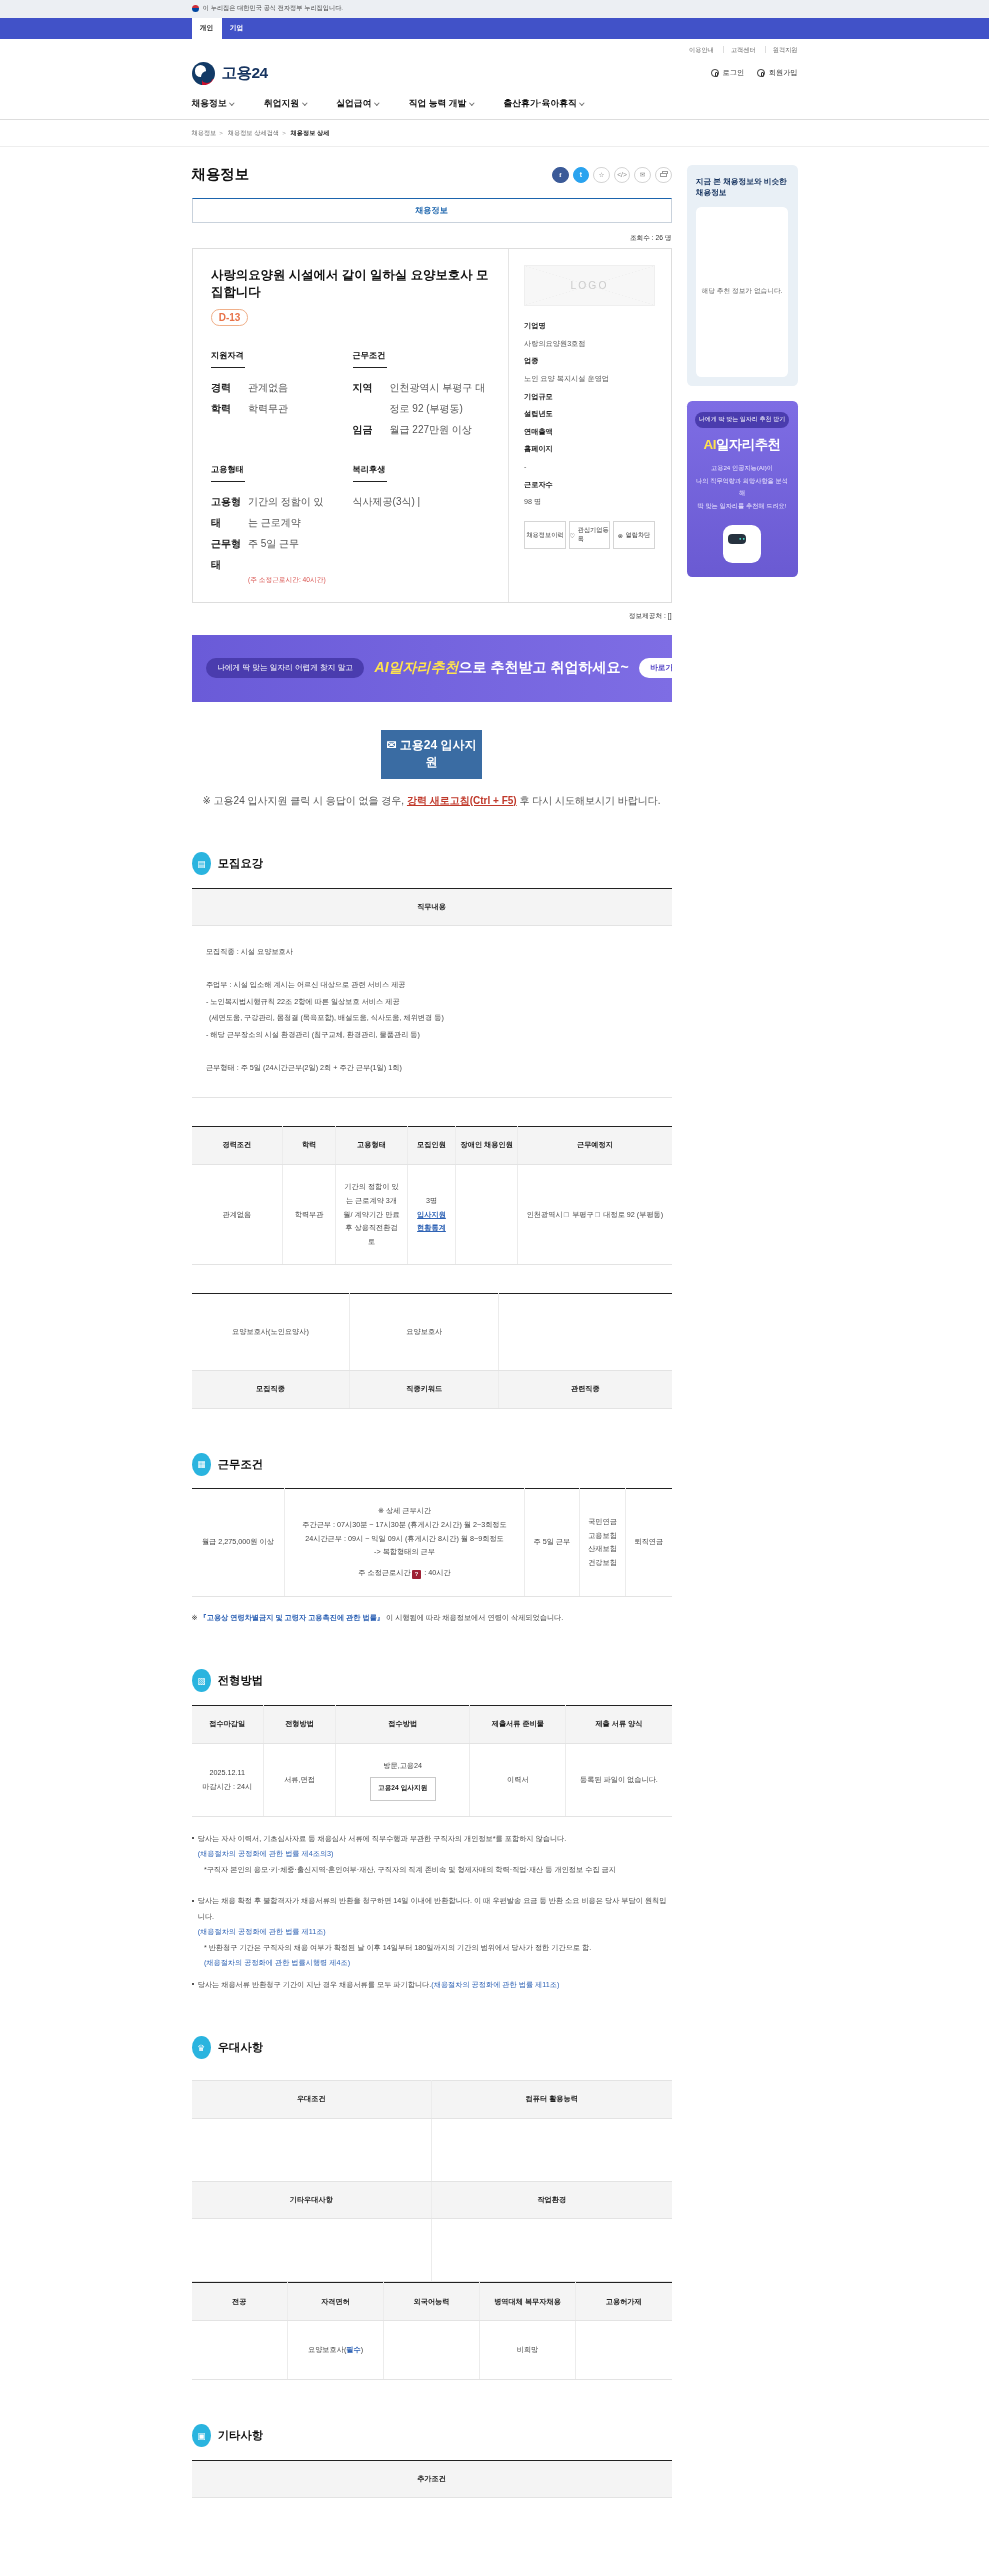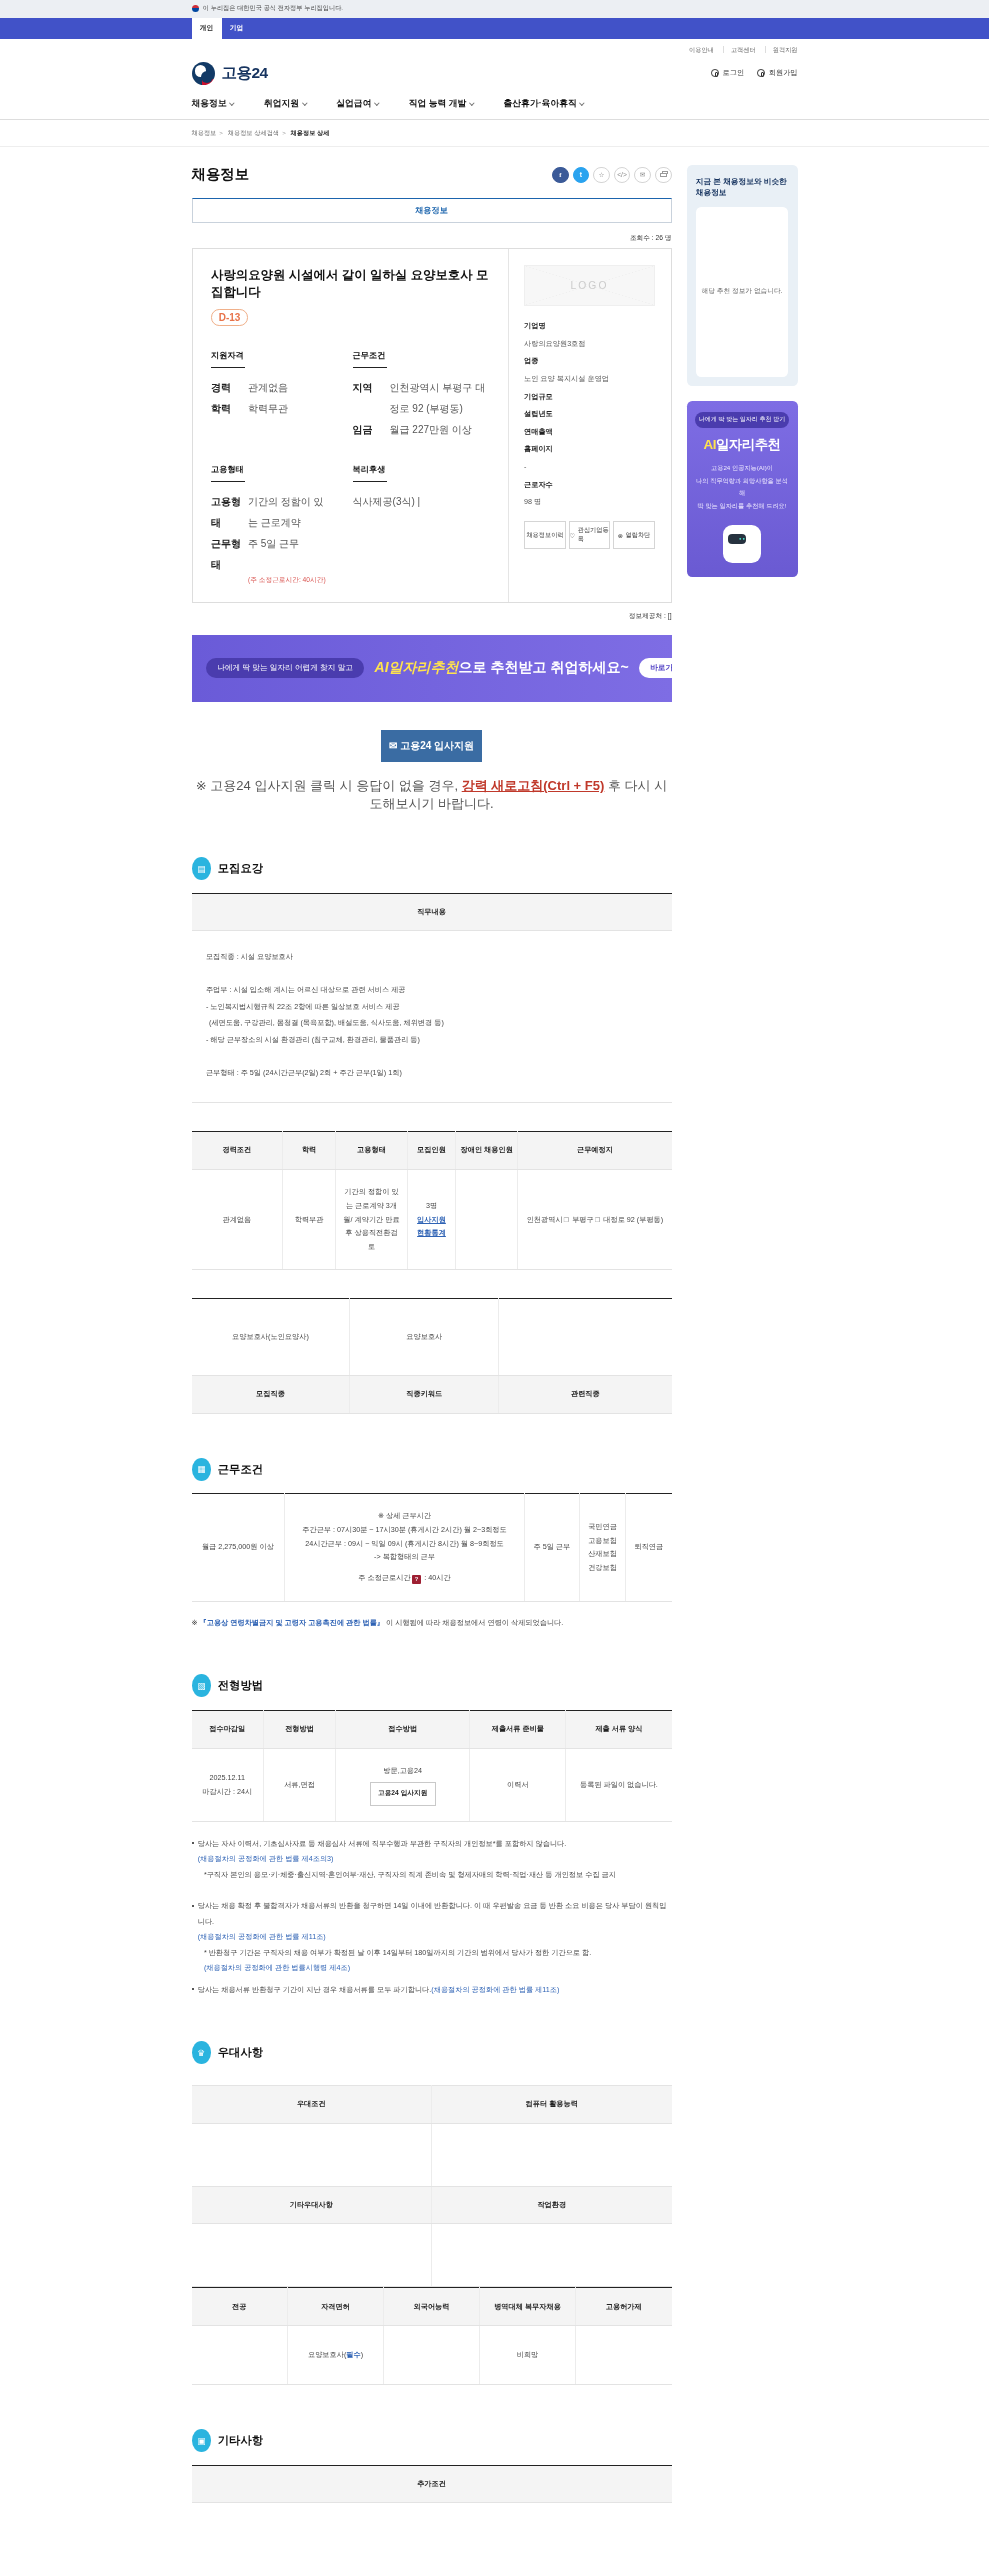--- a/index.html
+++ b/index.html
@@ -83,22 +83,22 @@
   .aibn {height:67px; background:linear-gradient(90deg,#6a5bd8,#7e6de4); display:flex; align-items:center; gap:10.3px; padding:0 14.4px; position:relative; overflow:hidden;}
   .aibn .pill {background:#4a3cae; color:#fff; font-size:7.7px; padding:5.2px 11.3px; border-radius:515px; white-space:nowrap;}
   .aibn .big {font-size:14px; font-weight:bold; color:#fff; white-space:nowrap;}
   .aibn .big .em {color:#ffe34d; font-style:italic;}
   .aibn .go {background:#fff; color:#5a4bc8; font-weight:bold; font-size:7.7px; padding:5.2px 11.3px; border-radius:515px; border:none; cursor:pointer; white-space:nowrap;}
   .robot {width:28px; height:28px; background:#fff; border-radius:7.2px; position:relative; flex:none;}
   .robot::before {content:''; position:absolute; left:5.2px; top:8.2px; width:17.5px; height:10.3px; background:#26323f; border-radius:4.1px;}
   .robot::after {content:'● ●'; position:absolute; left:0; right:0; top:10.3px; text-align:center; font-size:4.1px; color:#49e0c8;}
 
   .apply-area {text-align:center; margin:28px 0 36px;}
-  .apply-btn {width:101px; height:32px; background:#3a6ca3; color:#fff; font-size:10px; font-weight:bold; border:none; cursor:pointer;}
-  .apply-note {font-size:13px; color:#555; margin-top:15.5px;}
+  .apply-btn {width:101px; height:49px; background:#3a6ca3; color:#fff; font-size:12px; font-weight:bold; border:none; cursor:pointer;}
+  .apply-note {font-size:10px; color:#555; margin-top:15.5px;}
   .apply-note .rd {color:#c0392b; font-weight:bold; text-decoration:underline;}
 
   
   .sec-h {display:flex; align-items:center; gap:6.7px; margin:44px 0 12.4px;}
   .sec-ico {width:19.6px; height:23px; border-radius:50%; background:#2ab4df; color:#fff; display:flex; align-items:center; justify-content:center; font-size:8.8px; flex:none;}
   .sec-t {font-size:11.3px; font-weight:bold; color:#111;}
 
   table.tbl {width:100%; border-collapse:collapse; border-top:1px solid #222;}
   .tbl th {background:#f4f4f4; font-size:7.2px; color:#222; padding:13.4px 4.1px; font-weight:bold; border-bottom:0.5px solid #e3e3e3; border-left:0.5px solid #ececec; text-align:center;}
   .tbl th:first-child, .tbl td:first-child {border-left:none;}

